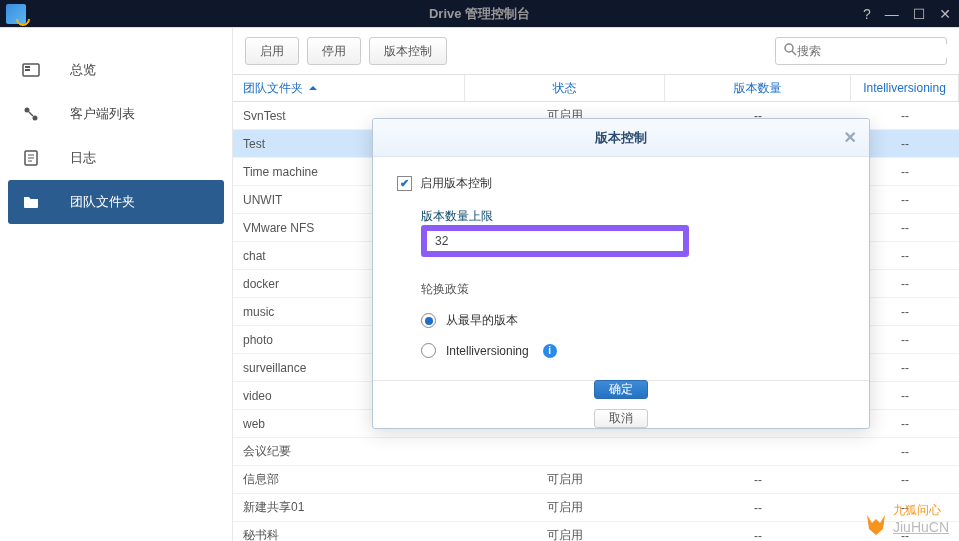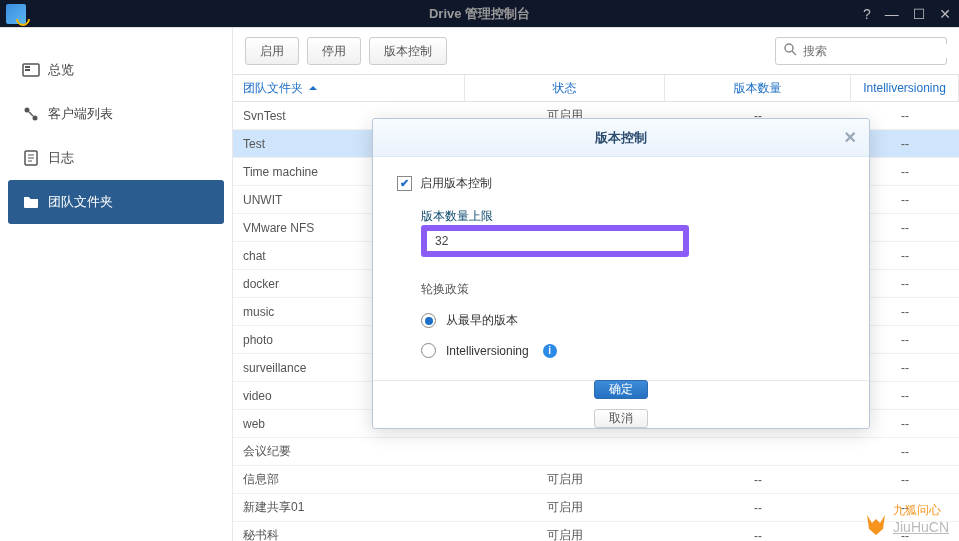--- a/index.html
+++ b/index.html
@@ -8,31 +8,31 @@
 
 .titlebar { height: 28px; background: #0f172a; display: flex; align-items: center; border-bottom: 1px solid #e0e0e0; position: relative; }
 .titlebar .logo { width: 20px; height: 20px; margin-left: 6px; background: linear-gradient(135deg, #3b8de0, #5ab8f0); border-radius: 2px; position: relative; }
 .titlebar .logo::after { content: ''; position: absolute; right: -4px; bottom: -2px; width: 10px; height: 10px; border: 2px solid #f7b500; border-radius: 50%; border-top-color: transparent; border-left-color: transparent; transform: rotate(45deg); }
 .titlebar .title { position: absolute; left: 50%; transform: translateX(-50%); color: #999; font-size: 13px; font-weight: bold; }
 .titlebar .winctrls { position: absolute; right: 8px; display: flex; gap: 14px; color: #bbb; font-size: 14px; }
 
 
 .layout { display: flex; height: calc(100% - 28px); }
 .sidebar { width: 232px; background: #fff; padding-top: 20px; }
-.sidebar-item { height: 44px; display: flex; align-items: center; padding-left: 22px; gap: 8px; color: #444; cursor: pointer; }
+.sidebar-item { height: 44px; display: flex; align-items: center; padding-left: 22px; gap: 30px; color: #444; cursor: pointer; }
 .sidebar-item.active { background: #2a5c8f; color: #fff; border-radius: 3px; margin: 0 8px; padding-left: 14px; }
 .sidebar-item .icon { width: 18px; height: 18px; display: flex; align-items: center; justify-content: center; }
 .sidebar-item .label { font-size: 13px; }
 
 
 .content { flex: 1; display: flex; flex-direction: column; border-left: 1px solid #e8e8e8; }
 .toolbar { height: 46px; display: flex; align-items: center; padding: 0 12px; gap: 8px; }
 .btn { height: 28px; padding: 0 14px; border: 1px solid #ccc; background: linear-gradient(#fff, #f0f0f0); border-radius: 3px; font-size: 12px; color: #555; cursor: pointer; }
 .btn.primary { background: linear-gradient(#3d8bd8,#2571c2); border-color: #2b6cb0; color: #fff; }
-.search { margin-left: auto; height: 28px; width: 172px; border: 1px solid #ccc; border-radius: 3px; display: flex; align-items: center; padding: 0 8px; gap: 6px; color: #999; }
+.search { margin-left: auto; height: 28px; width: 172px; border: 1px solid #ccc; border-radius: 3px; display: flex; align-items: center; padding: 0 8px; gap: 0; color: #999; }
 .search input { border: none; outline: none; flex: 1; font-size: 12px; color: #333; }
 
 
 .tbl-head { display: flex; height: 28px; align-items: center; border-top: 1px solid #e0e0e0; border-bottom: 1px solid #e0e0e0; background: #fff; }
 .tbl-head .col, .row .col { padding: 0 10px; color: #1e6fc7; font-size: 12px; border-right: 1px solid #e8e8e8; height: 100%; display: flex; align-items: center; }
 .tbl-head .col { cursor: pointer; }
 .tbl-head .col.sort::after { content: ''; display: inline-block; margin-left: 6px; border: 4px solid transparent; border-bottom-color: #1e6fc7; position: relative; top: -2px; }
 .col-name { width: 232px; }
 .col-status { width: 200px; justify-content: center; }
 .col-vcount { width: 186px; justify-content: center; }

